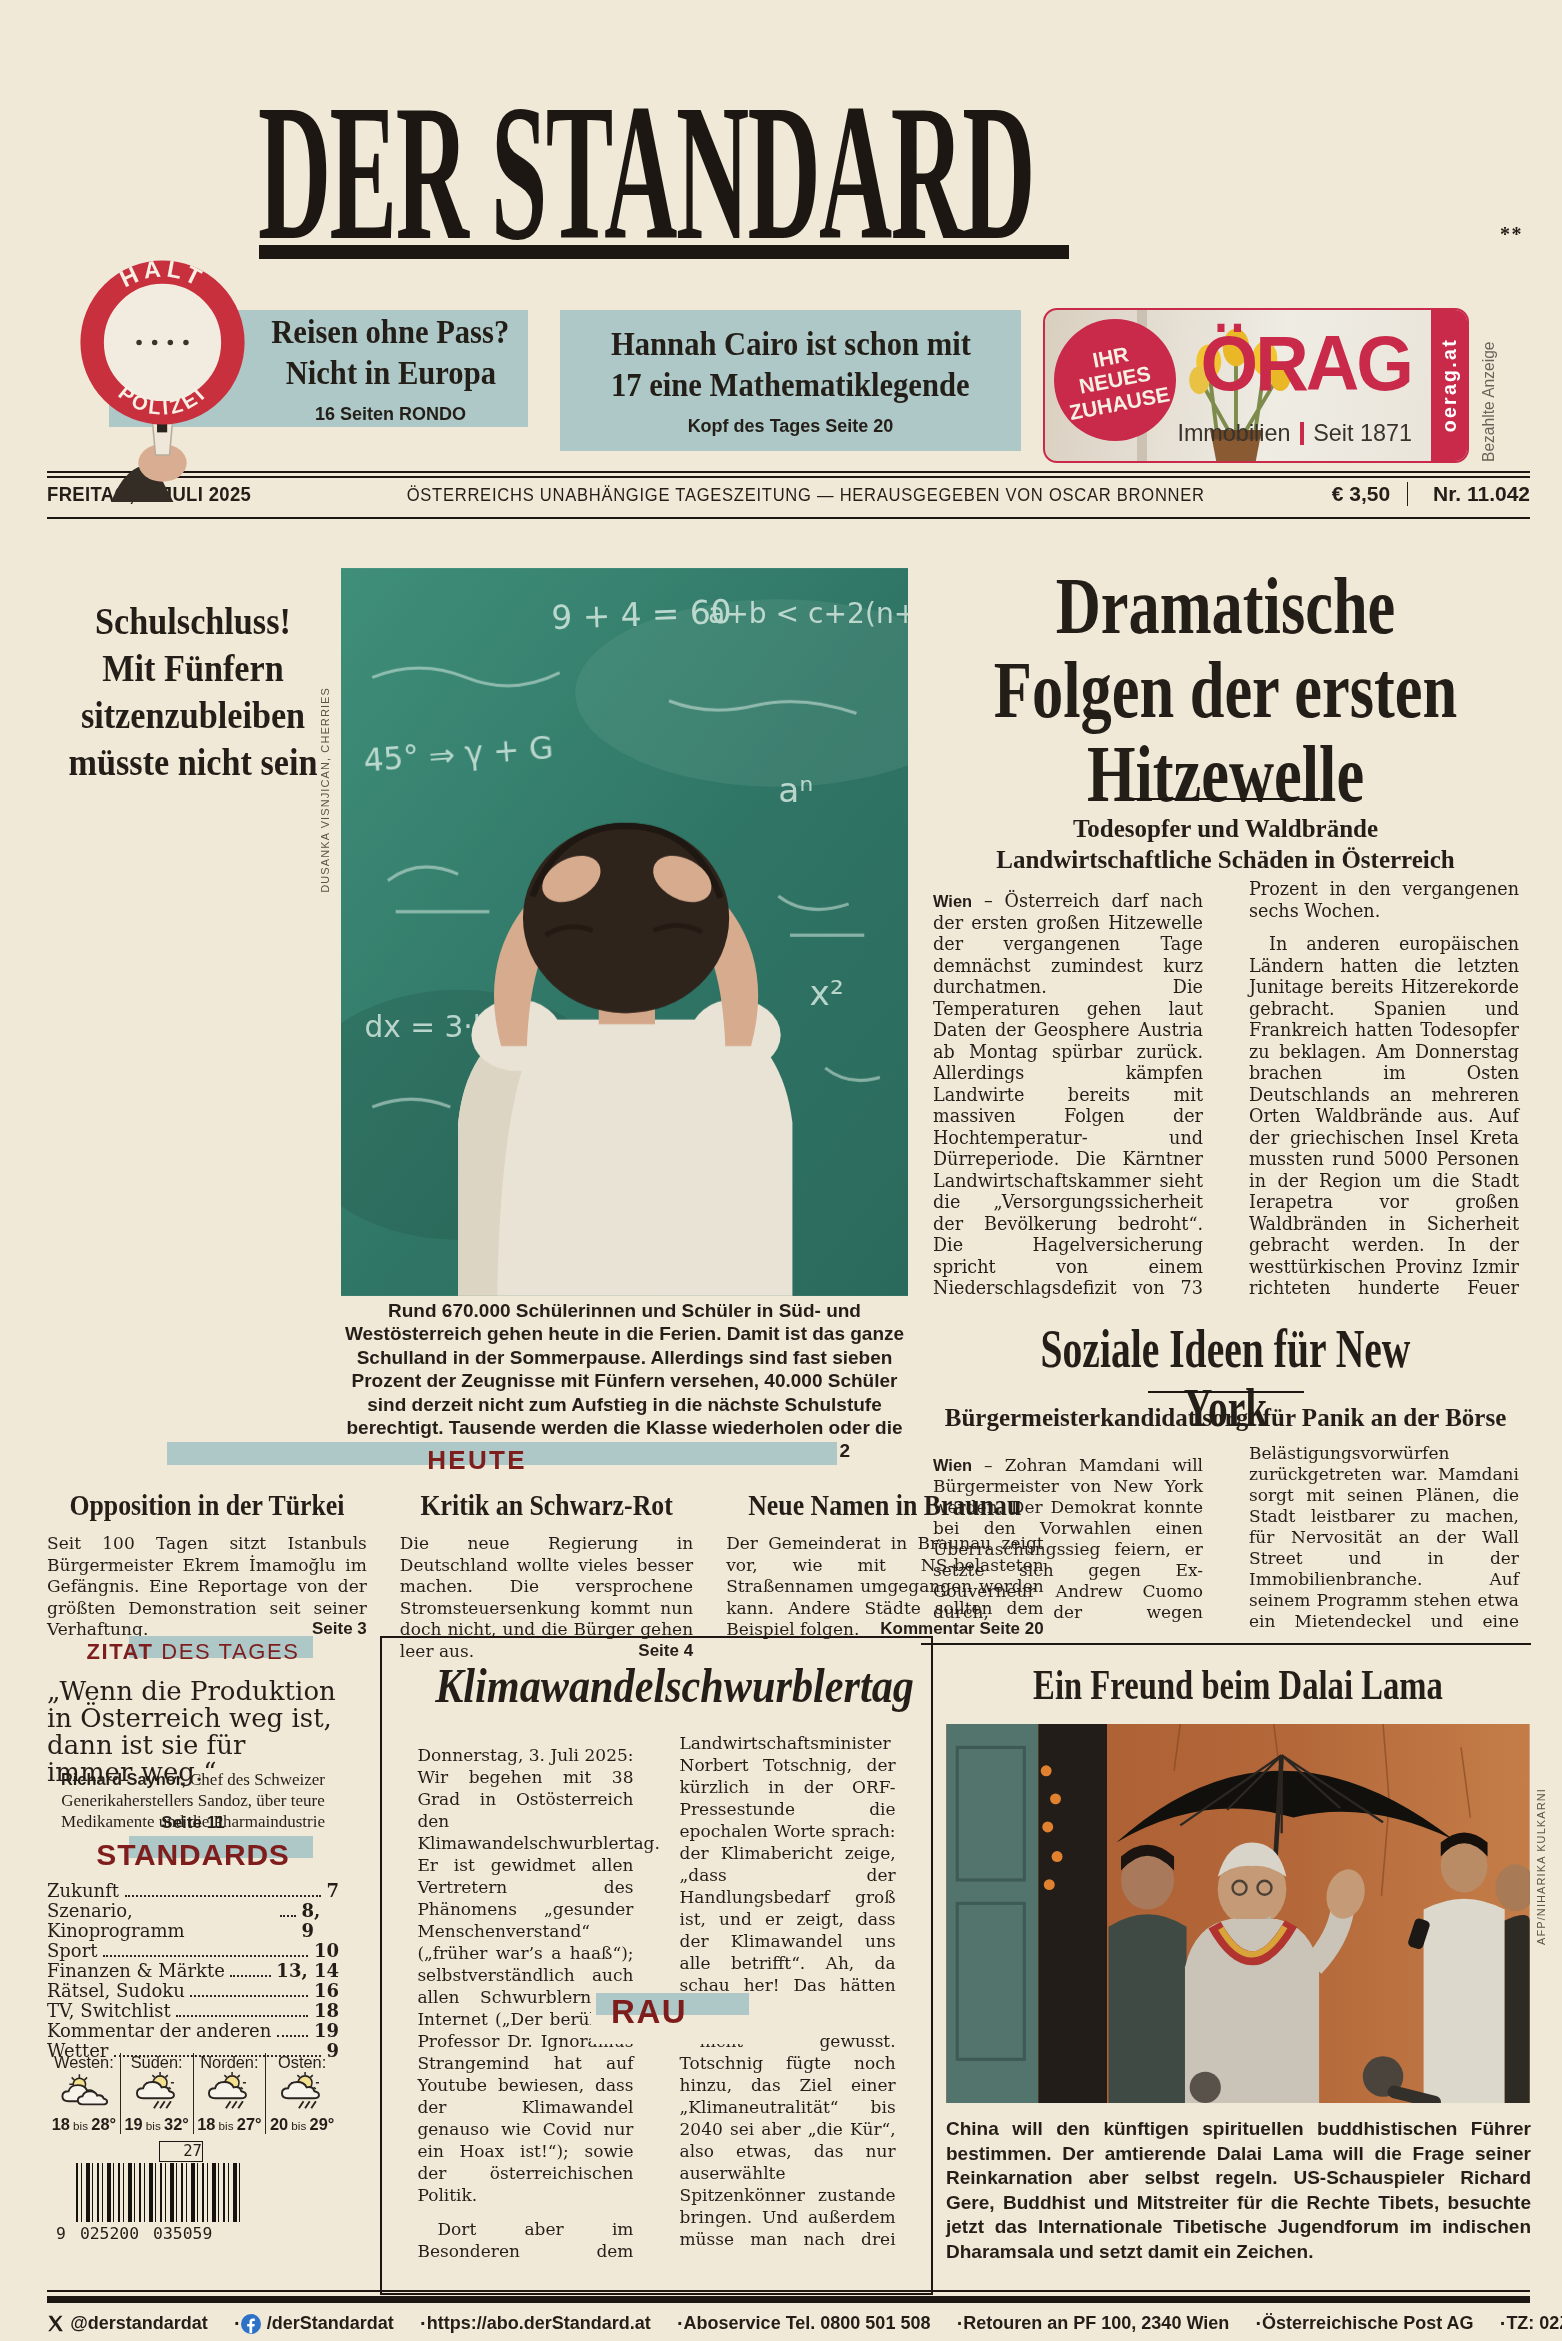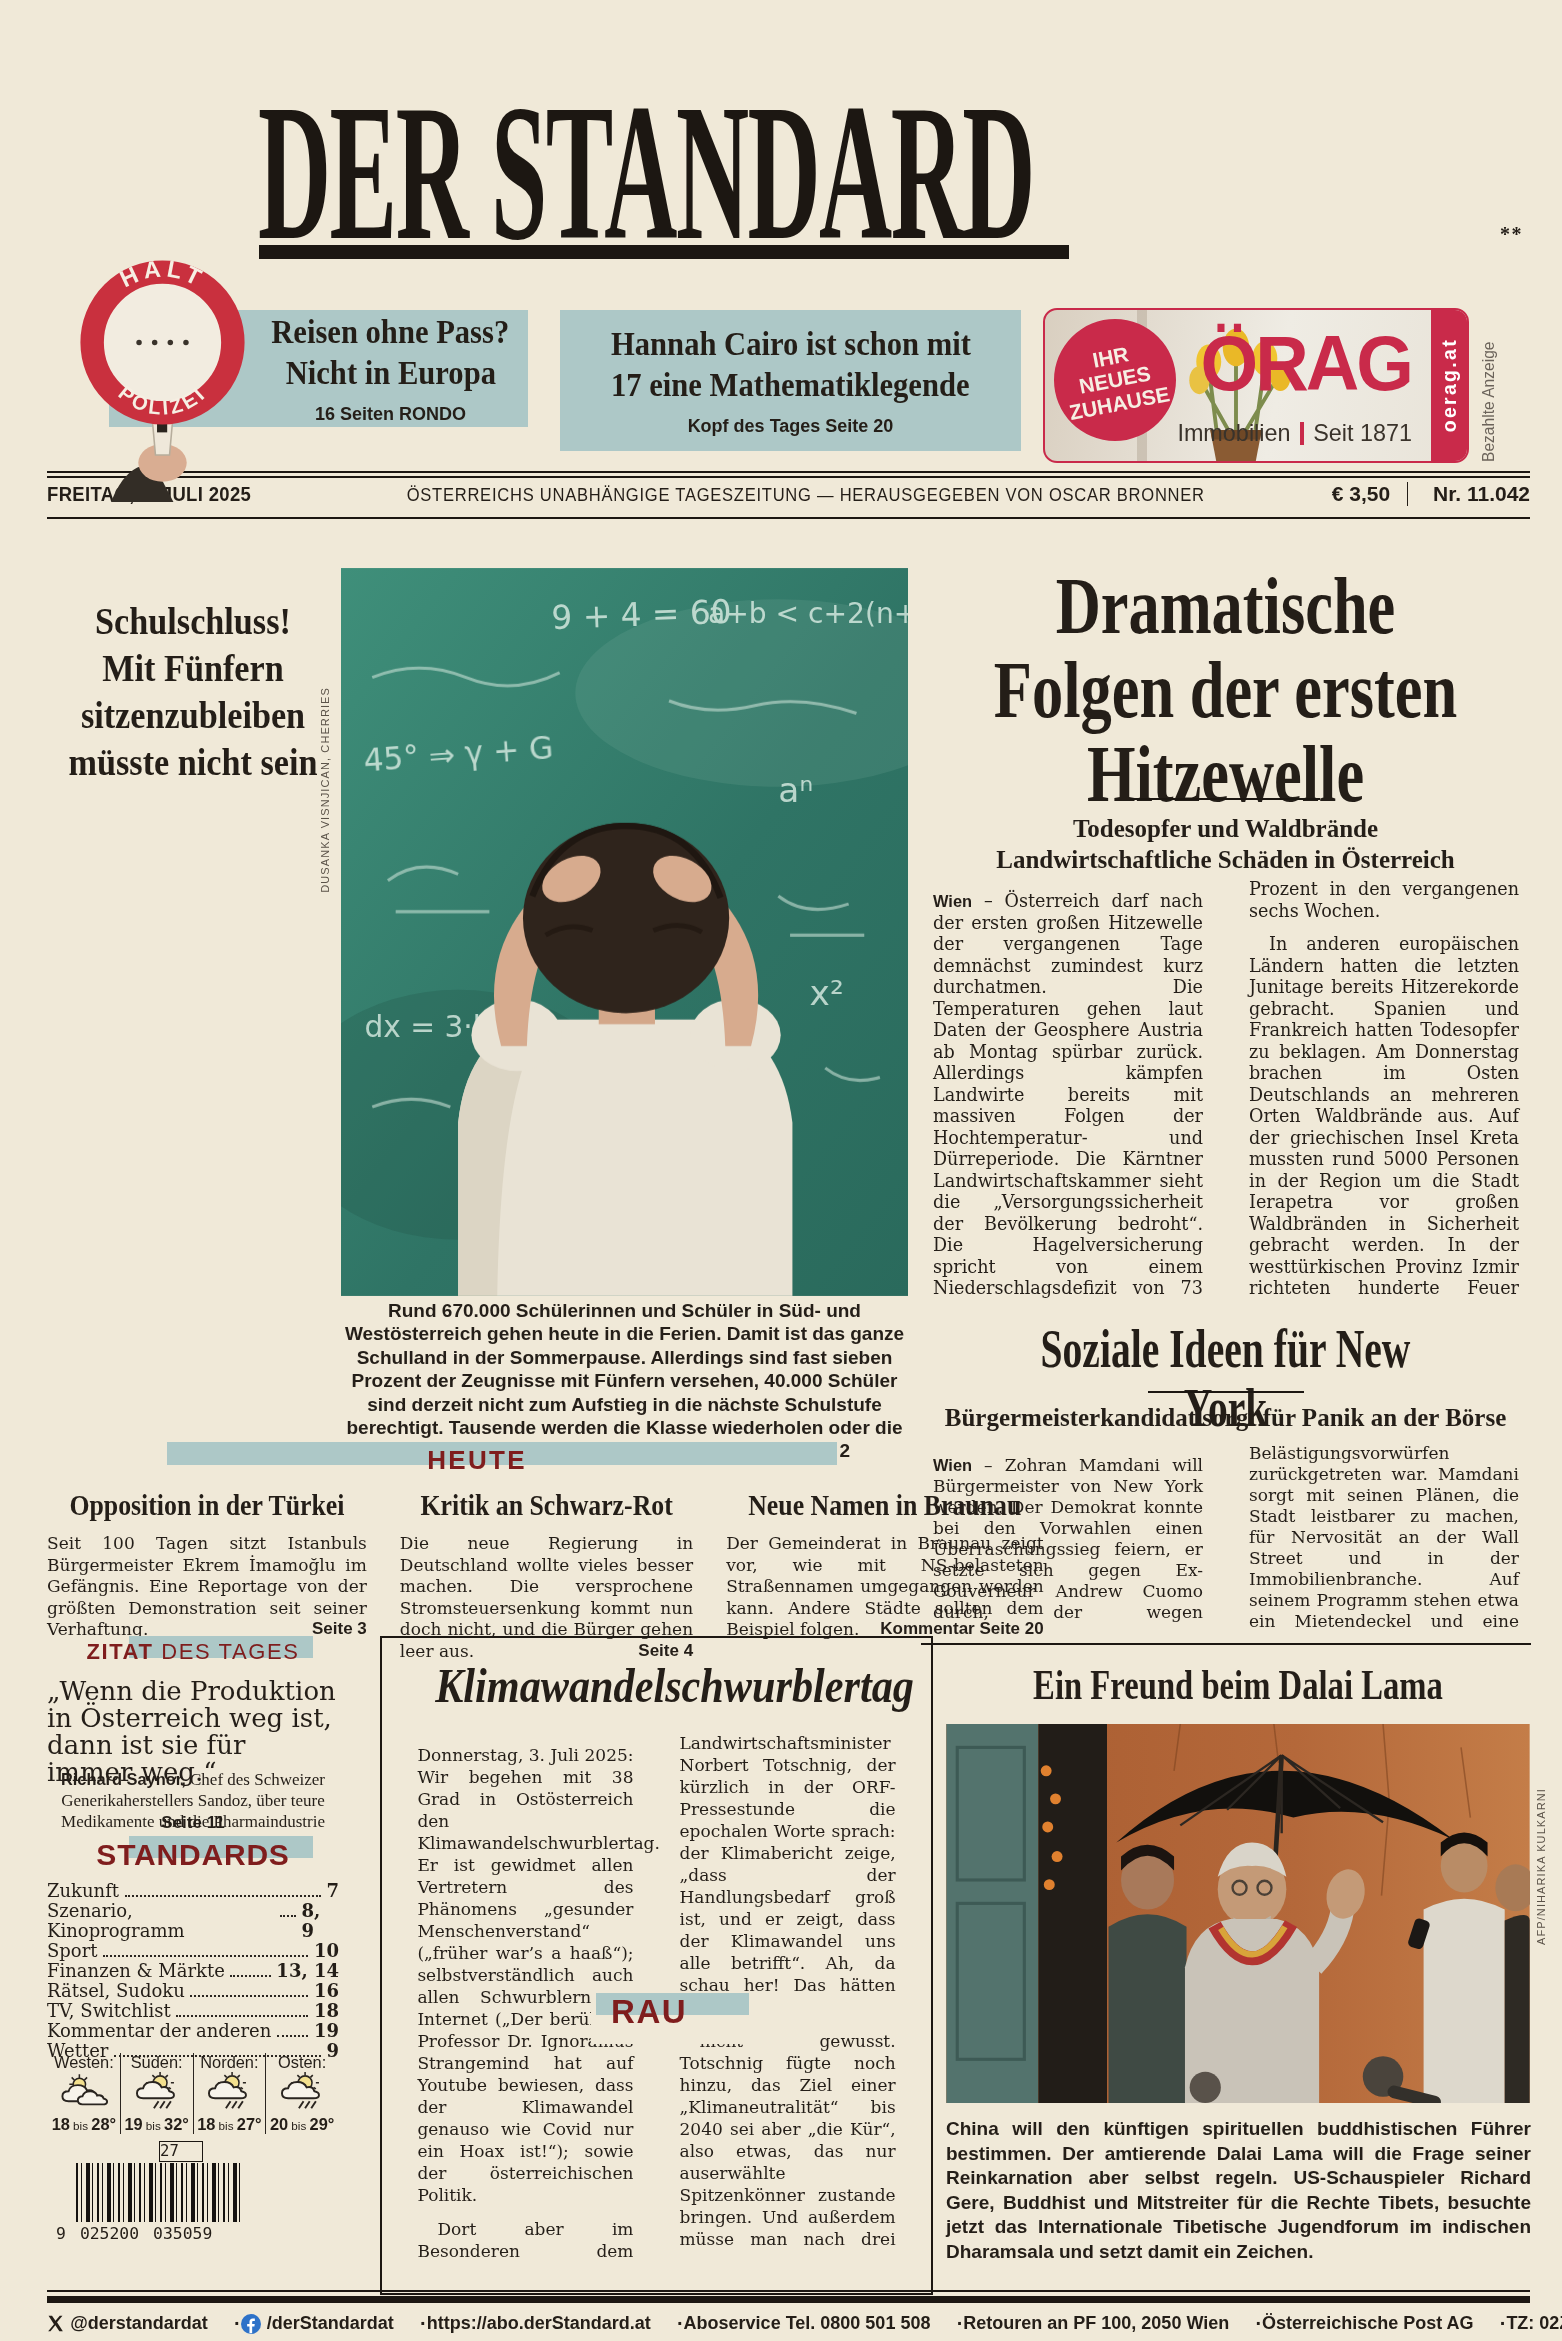--- a/index.html
+++ b/index.html
@@ -140,21 +140,21 @@
   .weather { left:48px; top:2053px; width:290px; display:flex; }
   .wcol { flex:1; text-align:center; padding:0 1.6px; }
   .wcol + .wcol { border-left:1.6px solid #2a2520; }
   .wname { font-family:"Liberation Sans",sans-serif; font-size:16.4px; }
   .wtemp { font-family:"Liberation Sans",sans-serif; font-size:11.7px; margin-top:1.6px; }
   .wtemp .t { font-size:16.4px; font-weight:bold; }
 
   
   .barcode { left:56px; top:2141px; width:201px; }
   .bc-tab { position:absolute; left:103px; top:0; width:44px; height:21px;
-            border:1.6px solid #1c1712; background:#f0e9d8; text-align:left;
+            border:1.6px solid #1c1712; background:#f0e9d8; text-align:right;
             font-family:"DejaVu Sans Mono",monospace; font-size:15.6px; line-height:19px; }
   .bc-bars { position:absolute; left:20px; top:22px; width:164px; height:59px;
      background:repeating-linear-gradient(90deg,
        #151210 0 2.3px, transparent 2.3px 4.7px, #151210 4.7px 6.2px, transparent 6.2px 10px,
        #151210 10px 14px, transparent 14px 15.6px, #151210 15.6px 17px, transparent 17px 21px); }
   .bc-num { position:absolute; left:0; top:83px; width:201px; display:flex; gap:14px;
             font-family:"DejaVu Sans Mono",monospace; font-size:16.4px; }
 
   
   .raubox { left:380px; top:1636px; width:553px; height:659px; border:2.3px solid #1c1712;
@@ -579,21 +579,21 @@
         </svg>
       <span>/derStandardat</span>
     </span>
     <span class="fitem">
         <span>https://abo.derStandard.at</span>
       </span>
     <span class="fitem">
         <span>Aboservice Tel. 0800 501 508</span>
       </span>
     <span class="fitem">
-        <span>Retouren an PF 100, 2050 Wien</span>
+        <span>Retouren an PF 100, 2340 Wien</span>
       </span>
     <span class="fitem">
         <span>Österreichische Post AG</span>
       </span>
     <span class="fitem">
         <span>TZ: 02Z030924T</span>
       </span>
   </div>
 
 </div>

